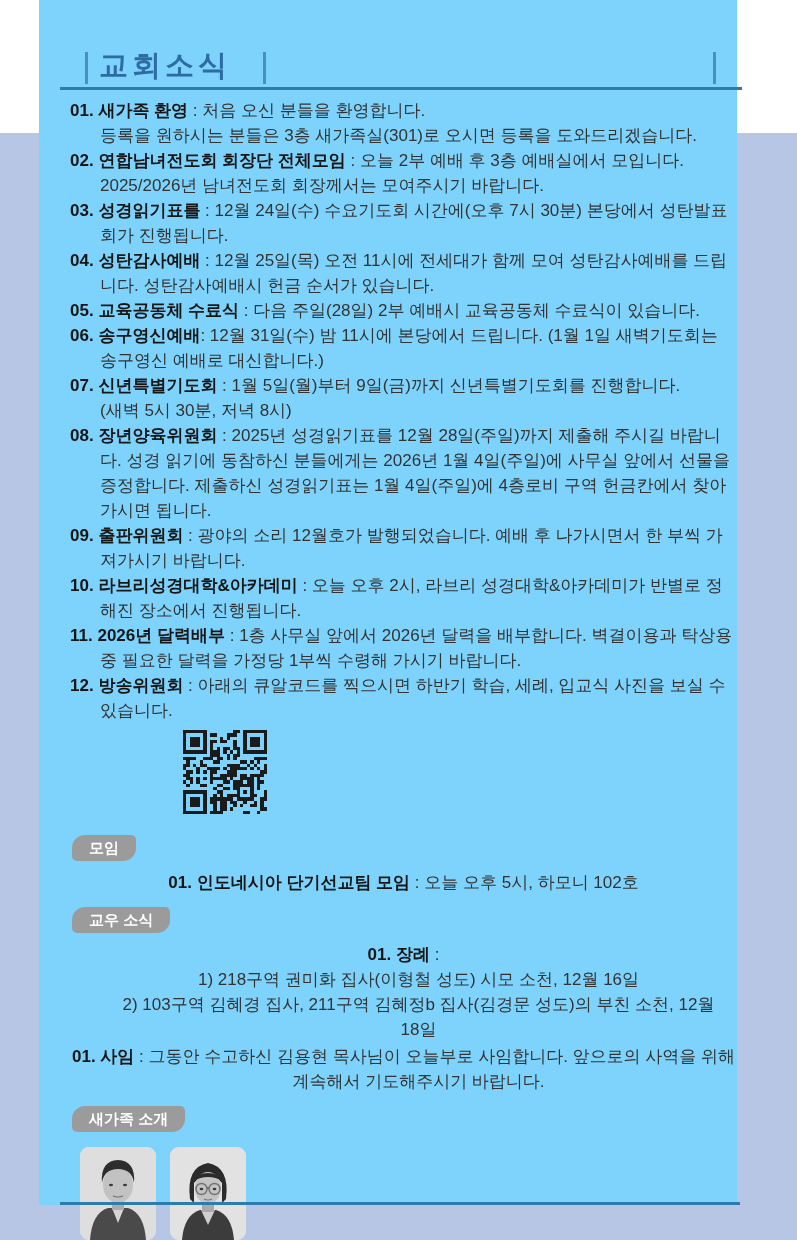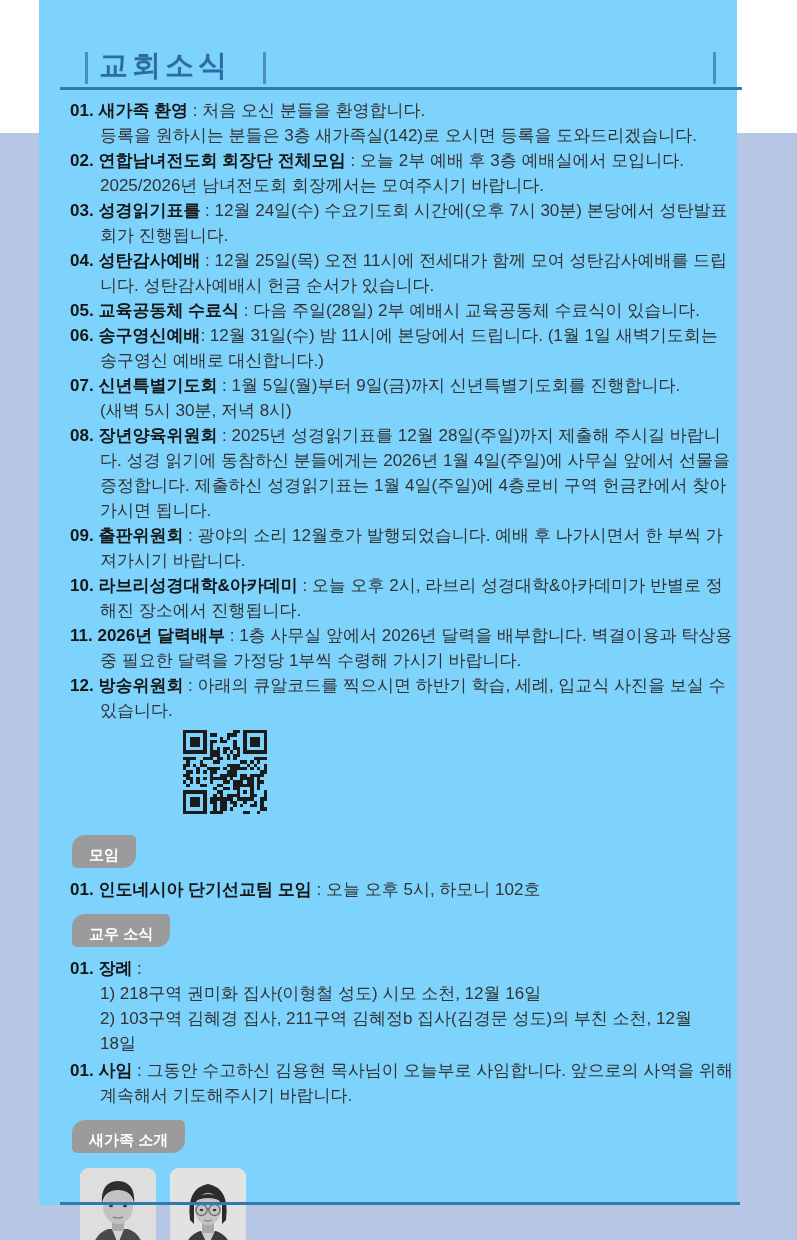--- a/index.html
+++ b/index.html
@@ -28,25 +28,25 @@
     padding-left:30px;text-indent:-30px;
   }
   .news-item .num,.news-item .label{font-weight:700;color:#161616;}
   .news-item .body{white-space:pre-line;}
   .inline-block-body{display:inline-block;vertical-align:top;white-space:pre-line;text-indent:0;max-width:600px;}
   .qr-wrap{margin:7px 0 9px 113px;width:84px;height:84px;}
   .qr-wrap svg{display:block;}
   .section-badge{
     display:inline-block;background:#9b9b9b;color:#ffffff;
     font-size:15px;font-weight:700;line-height:1;
-    padding:12px 17px 6px;border-radius:13px 5px 13px 5px;
+    padding:5px 17px 6px;border-radius:13px 5px 13px 5px;
     margin:12px 0 7px 2px;
   }
   .badge-row{line-height:0;}
-  .sec-item{margin-top:2px;}
+  .sec-item{margin-top:2px;text-align:center;}
   .members{display:flex;gap:14px;margin:8px 0 0 10px;}
   .member{width:76px;text-align:center;}
   .photo{width:76px;height:93px;border-radius:9px;overflow:hidden;background:#e0e0e0;}
   .photo svg{display:block;}
 </style>
 </head>
 <body>
 
 <div class="top-band"></div>
 
@@ -54,21 +54,21 @@
 
   <span class="vbar b1"></span>
   <div class="page-title">교회소식</div>
   <span class="vbar b2"></span>
   <span class="vbar b3"></span>
   <div class="header-rule"></div>
 
   <div class="content">
 
     <div class="news-item"><span class="num">01.</span> <span class="label">새가족 환영</span><span class="sep"> : </span><span class="body">처음 오신 분들을 환영합니다.
-등록을 원하시는 분들은 3층 새가족실(142)로 오시면 등록을 도와드리겠습니다.</span></div>
+등록을 원하시는 분들은 3층 새가족실(301)로 오시면 등록을 도와드리겠습니다.</span></div>
     <div class="news-item"><span class="num">02.</span> <span class="label">연합남녀전도회 회장단 전체모임</span><span class="sep"> : </span><span class="body">오늘 2부 예배 후 3층 예배실에서 모입니다. 2025/2026년 남녀전도회 회장께서는 모여주시기 바랍니다.</span></div>
     <div class="news-item"><span class="num">03.</span> <span class="label">성경읽기표를</span><span class="sep"> : </span><span class="body">12월 24일(수) 수요기도회 시간에(오후 7시 30분) 본당에서 성탄발표회가 진행됩니다.</span></div>
     <div class="news-item"><span class="num">04.</span> <span class="label">성탄감사예배</span><span class="sep"> : </span><span class="body">12월 25일(목) 오전 11시에 전세대가 함께 모여 성탄감사예배를 드립니다. 성탄감사예배시 헌금 순서가 있습니다.</span></div>
     <div class="news-item"><span class="num">05.</span> <span class="label">교육공동체 수료식</span><span class="sep"> : </span><span class="body">다음 주일(28일) 2부 예배시 교육공동체 수료식이 있습니다.</span></div>
     <div class="news-item"><span class="num">06.</span> <span class="label">송구영신예배</span><span class="sep">: </span><span class="body">12월 31일(수) 밤 11시에 본당에서 드립니다. (1월 1일 새벽기도회는 송구영신 예배로 대신합니다.)</span></div>
     <div class="news-item"><span class="num">07.</span> <span class="label">신년특별기도회</span><span class="sep"> : </span><span class="body">1월 5일(월)부터 9일(금)까지 신년특별기도회를 진행합니다.
 (새벽 5시 30분, 저녁 8시)</span></div>
     <div class="news-item"><span class="num">08.</span> <span class="label">장년양육위원회</span><span class="sep"> : </span><span class="body">2025년 성경읽기표를 12월 28일(주일)까지 제출해 주시길 바랍니다. 성경 읽기에 동참하신 분들에게는 2026년 1월 4일(주일)에 사무실 앞에서 선물을 증정합니다. 제출하신 성경읽기표는 1월 4일(주일)에 4층로비 구역 헌금칸에서 찾아가시면 됩니다.</span></div>
     <div class="news-item"><span class="num">09.</span> <span class="label">출판위원회</span><span class="sep"> : </span><span class="body">광야의 소리 12월호가 발행되었습니다. 예배 후 나가시면서 한 부씩 가져가시기 바랍니다.</span></div>
     <div class="news-item"><span class="num">10.</span> <span class="label">라브리성경대학&amp;아카데미</span><span class="sep"> : </span><span class="body">오늘 오후 2시, 라브리 성경대학&amp;아카데미가 반별로 정해진 장소에서 진행됩니다.</span></div>

